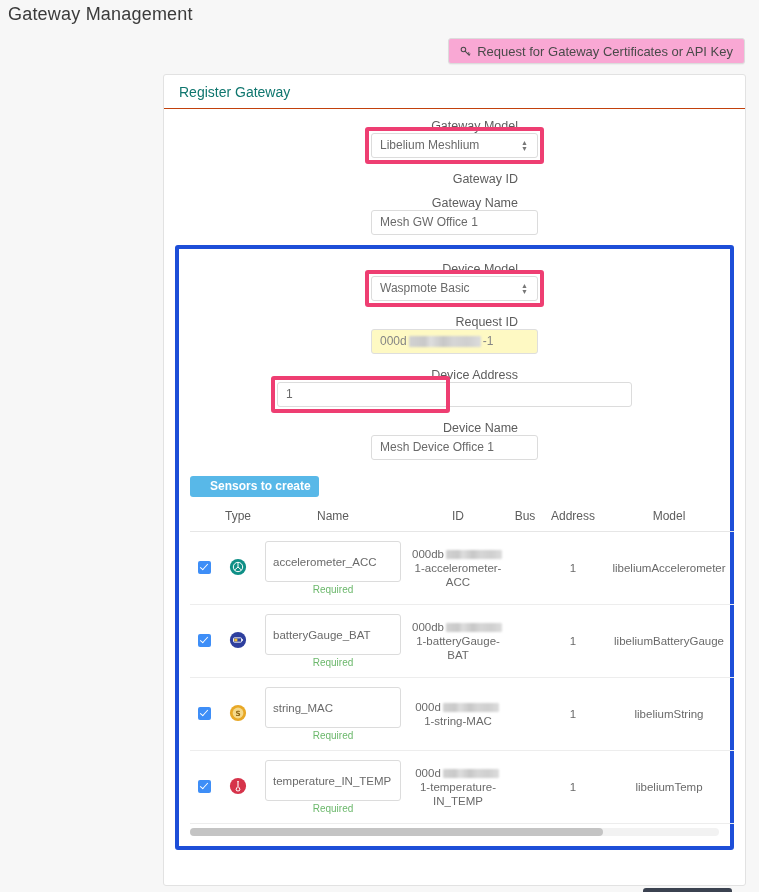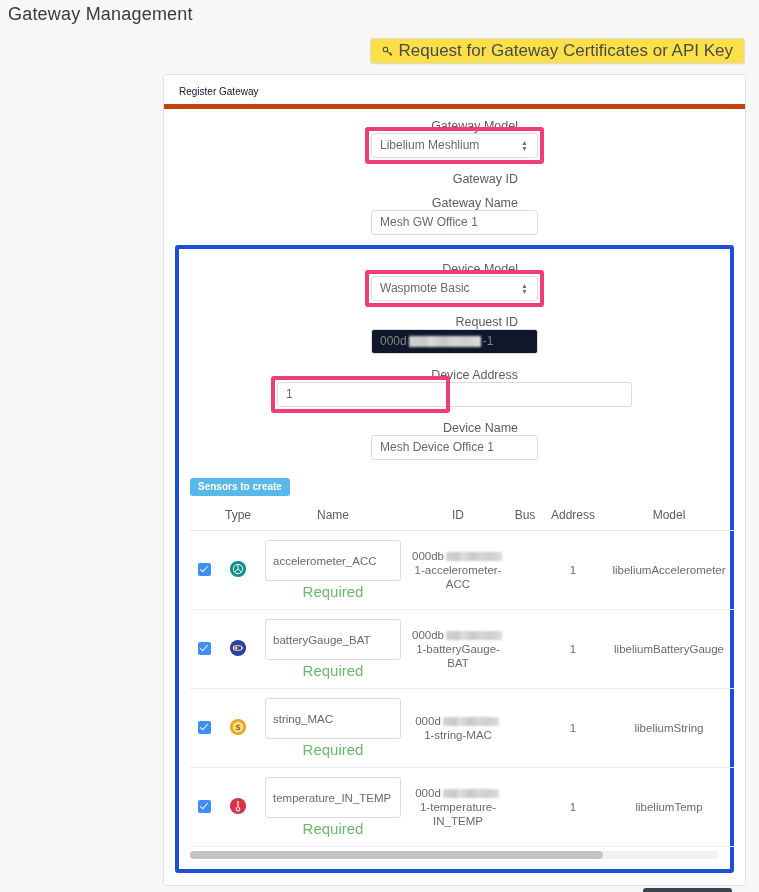--- a/index.html
+++ b/index.html
@@ -17,44 +17,44 @@
   #page-title {
     position:absolute; left:8px; top:4px;
     font-size:18px; color:#3b3b3b; font-weight:400;
     letter-spacing:.2px;
   }
 
   
   #request-cert-btn {
     position:absolute; right:14px; top:38px;
     height:26px;
-    background:#fde047;
+    background:#f9a8d4;
     border:1px solid #dcdcdc;
     border-radius:3px;
     display:flex; align-items:center; gap:6px;
     padding:0 11px;
-    font-size:17px; color:#4a4a4a;
+    font-size:13px; color:#4a4a4a;
     cursor:pointer;
     box-shadow:0 1px 1px rgba(0,0,0,.04);
   }
   #request-cert-btn .key-ico { display:flex; align-items:center; }
 
   
   #register-card {
     position:absolute; left:163px; top:74px;
     width:583px; height:812px;
     background:#fff;
     border:1px solid #e2e2e2;
     border-radius:3px;
   }
   .card-header {
     height:34px; line-height:34px;
     padding-left:15px;
-    font-size:10px; color:#0f172a;
-    border-bottom:5px solid #c2410c;
+    font-size:14px; color:#0f766e;
+    border-bottom:1px solid #c2410c;
   }
   .card-body { padding:10px 0 0 0; position:relative; }
 
   
   .form-row {
     display:flex; align-items:center;
     margin-bottom:10px;
     position:relative;
     flex-direction:column;
   }
@@ -81,21 +81,21 @@
     display:flex; align-items:center;
     justify-content:space-between;
     cursor:pointer;
   }
   .sel .spin { display:flex; flex-direction:column; line-height:0; margin-right:1px; }
   .sel .spin i { font-style:normal; font-size:7px; color:#777; line-height:6px; }
 
   .w167 { width:167px; }
   .w355 { width:355px; }
   .disabled-fld {
-    background:#0f172a; color:#858585; border-color:#dedede;
+    background:#fef9c3; color:#858585; border-color:#dedede;
   }
 
   
   .redact {
     display:inline-block; vertical-align:middle;
     height:11px; border-radius:1px;
     background:linear-gradient(90deg,#d2d2d2 0%,#c9c9c9 22%,#dedede 30%,#c7c7c7 48%,#d6d6d6 62%,#cfcfcf 80%,#dcdcdc 100%);
     filter:blur(1.1px);
     margin:0 2px;
   }
@@ -119,22 +119,22 @@
     border-radius:3px;
     padding:13px 0 10px 0;
     position:relative;
   }
 
   
   #sensors-wrap { margin:12px 11px 0 11px; position:relative; }
   #sensors-badge {
     display:inline-block;
     background:#58b8e8; color:#fff;
-    font-size:10px; font-weight:bold;
-    padding:3px 8px 4px 8px;
+    font-size:12px; font-weight:bold;
+    padding:3px 8px 4px 20px;
     border-radius:3px;
   }
   table.sensors {
     width:100%;
     border-collapse:collapse;
     margin-top:6px;
     table-layout:fixed;
   }
   table.sensors th {
     font-size:12px; font-weight:400; color:#5d5d5d;
@@ -175,21 +175,21 @@
 
   .sensor-name-input {
     width:136px; height:41px;
     border:1px solid #dcdcdc; border-radius:3px;
     font-size:11.5px; color:#6a6a6a;
     padding:0 7px; line-height:22px;
     text-align:left;
     font-family:"Liberation Sans", sans-serif;
     outline:none;
   }
-  .required-note { color:#6cb86c; font-size:15px; margin-top:2px; }
+  .required-note { color:#6cb86c; font-size:10px; margin-top:2px; }
   .id-cell { line-height:14px; word-break:break-word; }
 
   
   #sensors-scrollbar {
     margin:4px 11px 0 11px;
     height:8px; background:#f2f2f2; border-radius:4px;
     position:relative; cursor:pointer;
   }
   #sensors-scrollbar .thumb {
     position:absolute; left:0; top:0; height:8px; width:78%;

